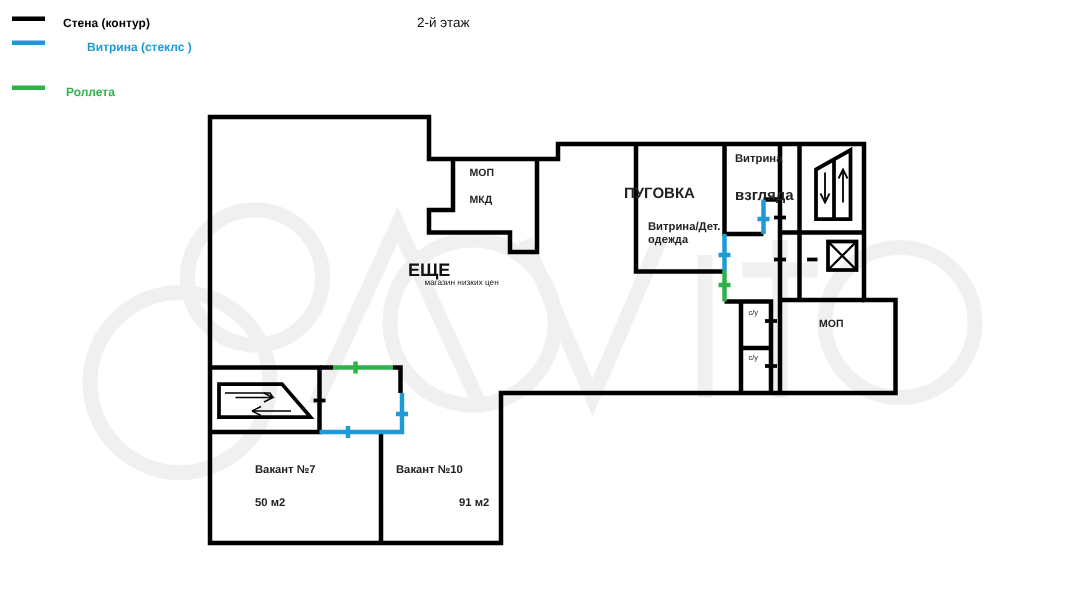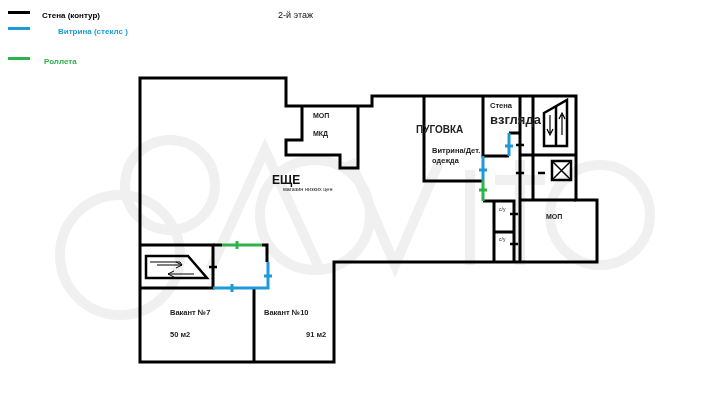--- a/index.html
+++ b/index.html
@@ -124,22 +124,22 @@
 <div class="lbl" style="left:313px; top:112px; font-size:7px;">МОП</div>
 <div class="lbl" style="left:313px; top:130px; font-size:7px;">МКД</div>
 
 <div class="lbl" style="left:272px; top:173px; font-size:12px; color:#111;">ЕЩЕ</div>
 <div class="lbl" style="left:283px; top:186px; font-size:5.5px; font-weight:normal;">магазин низких цен</div>
 
 <div class="lbl" style="left:416px; top:124px; font-size:10px;">ПУГОВКА</div>
 <div class="lbl" style="left:432px; top:146px; font-size:7.5px;">Витрина/Дет.</div>
 <div class="lbl" style="left:432px; top:157px; font-size:7.5px;font-family:Liberation Mono, monospace;">одежда</div>
 
-<div class="lbl" style="left:490px; top:101px; font-size:7.5px;">Стена</div>
-<div class="lbl" style="left:490px; top:112px; font-size:13px;">взгляда</div>
+<div class="lbl" style="left:490px; top:101px; font-size:7.5px;">Витрина</div>
+<div class="lbl" style="left:490px; top:125px; font-size:10px;">взгляда</div>
 
 <div class="lbl" style="left:499px; top:206px; font-size:5px; font-weight:normal;">с/у</div>
 <div class="lbl" style="left:499px; top:236px; font-size:5px; font-weight:normal;">с/у</div>
 
 <div class="lbl" style="left:546px; top:213px; font-size:7px;">МОП</div>
 
 <div class="lbl" style="left:170px; top:308px; font-size:7.5px;">Вакант №7</div>
 <div class="lbl" style="left:170px; top:330px; font-size:7.5px;">50 м2</div>
 
 <div class="lbl" style="left:264px; top:308px; font-size:7.5px;">Вакант №10</div>

